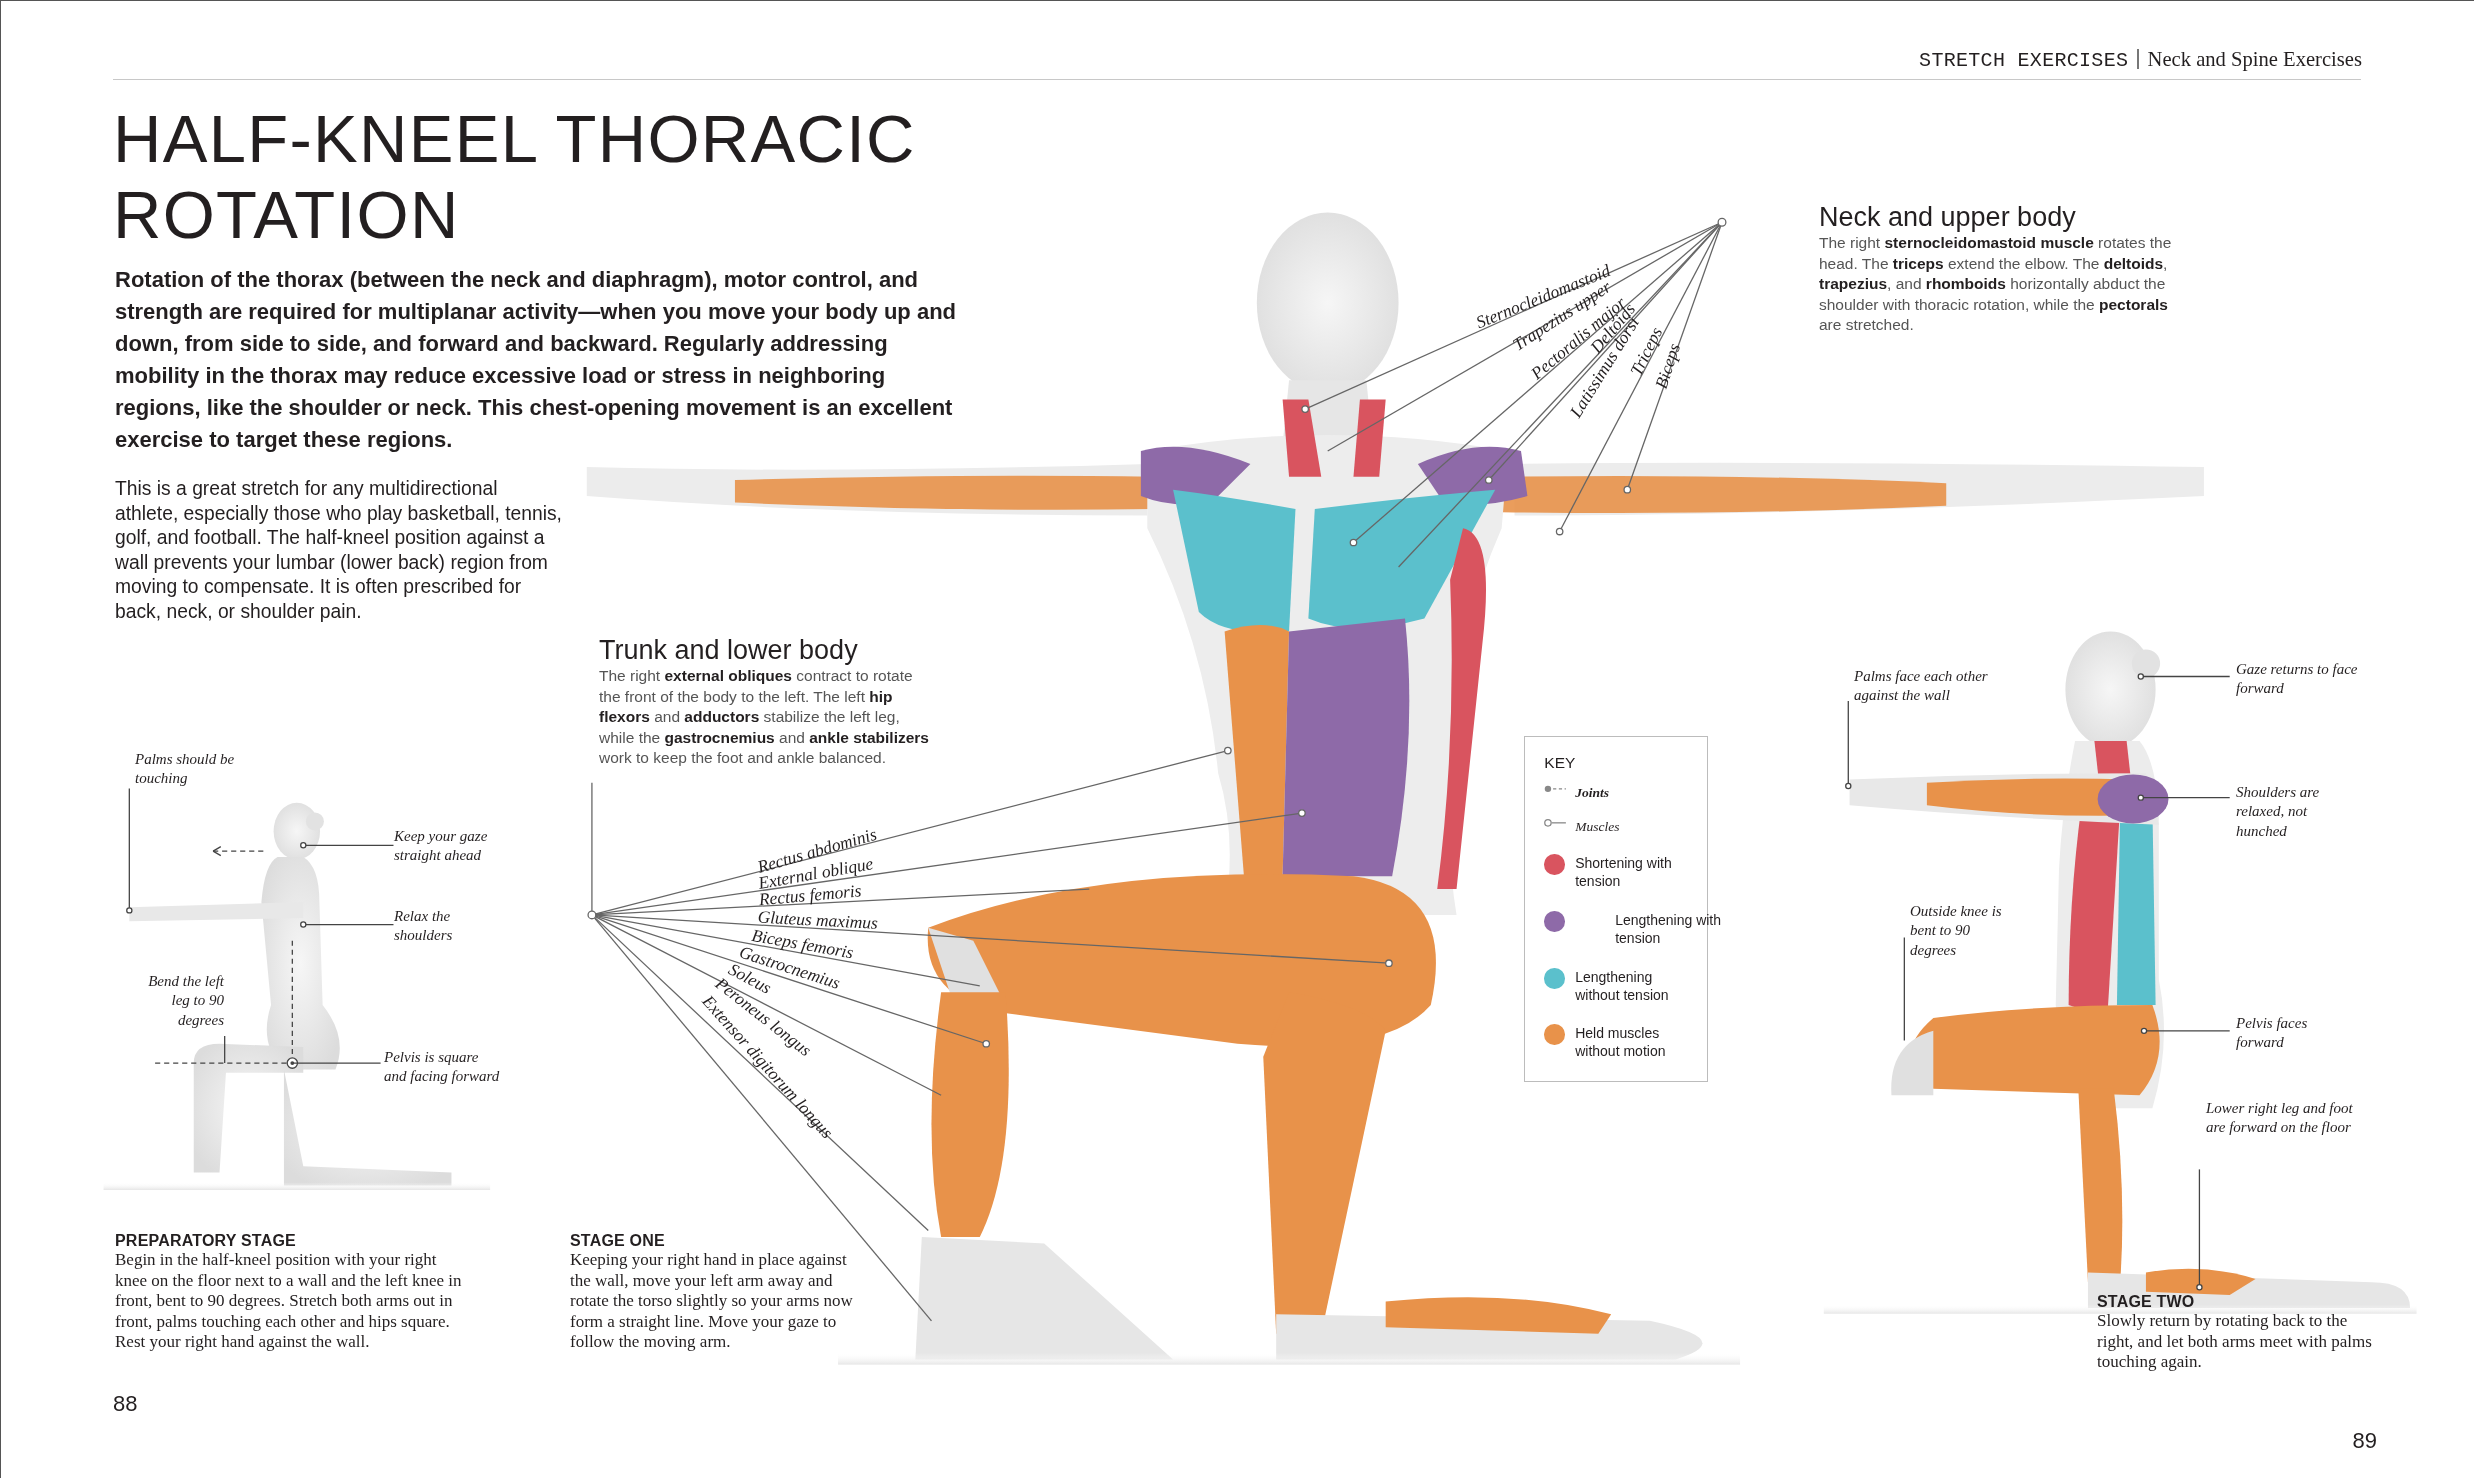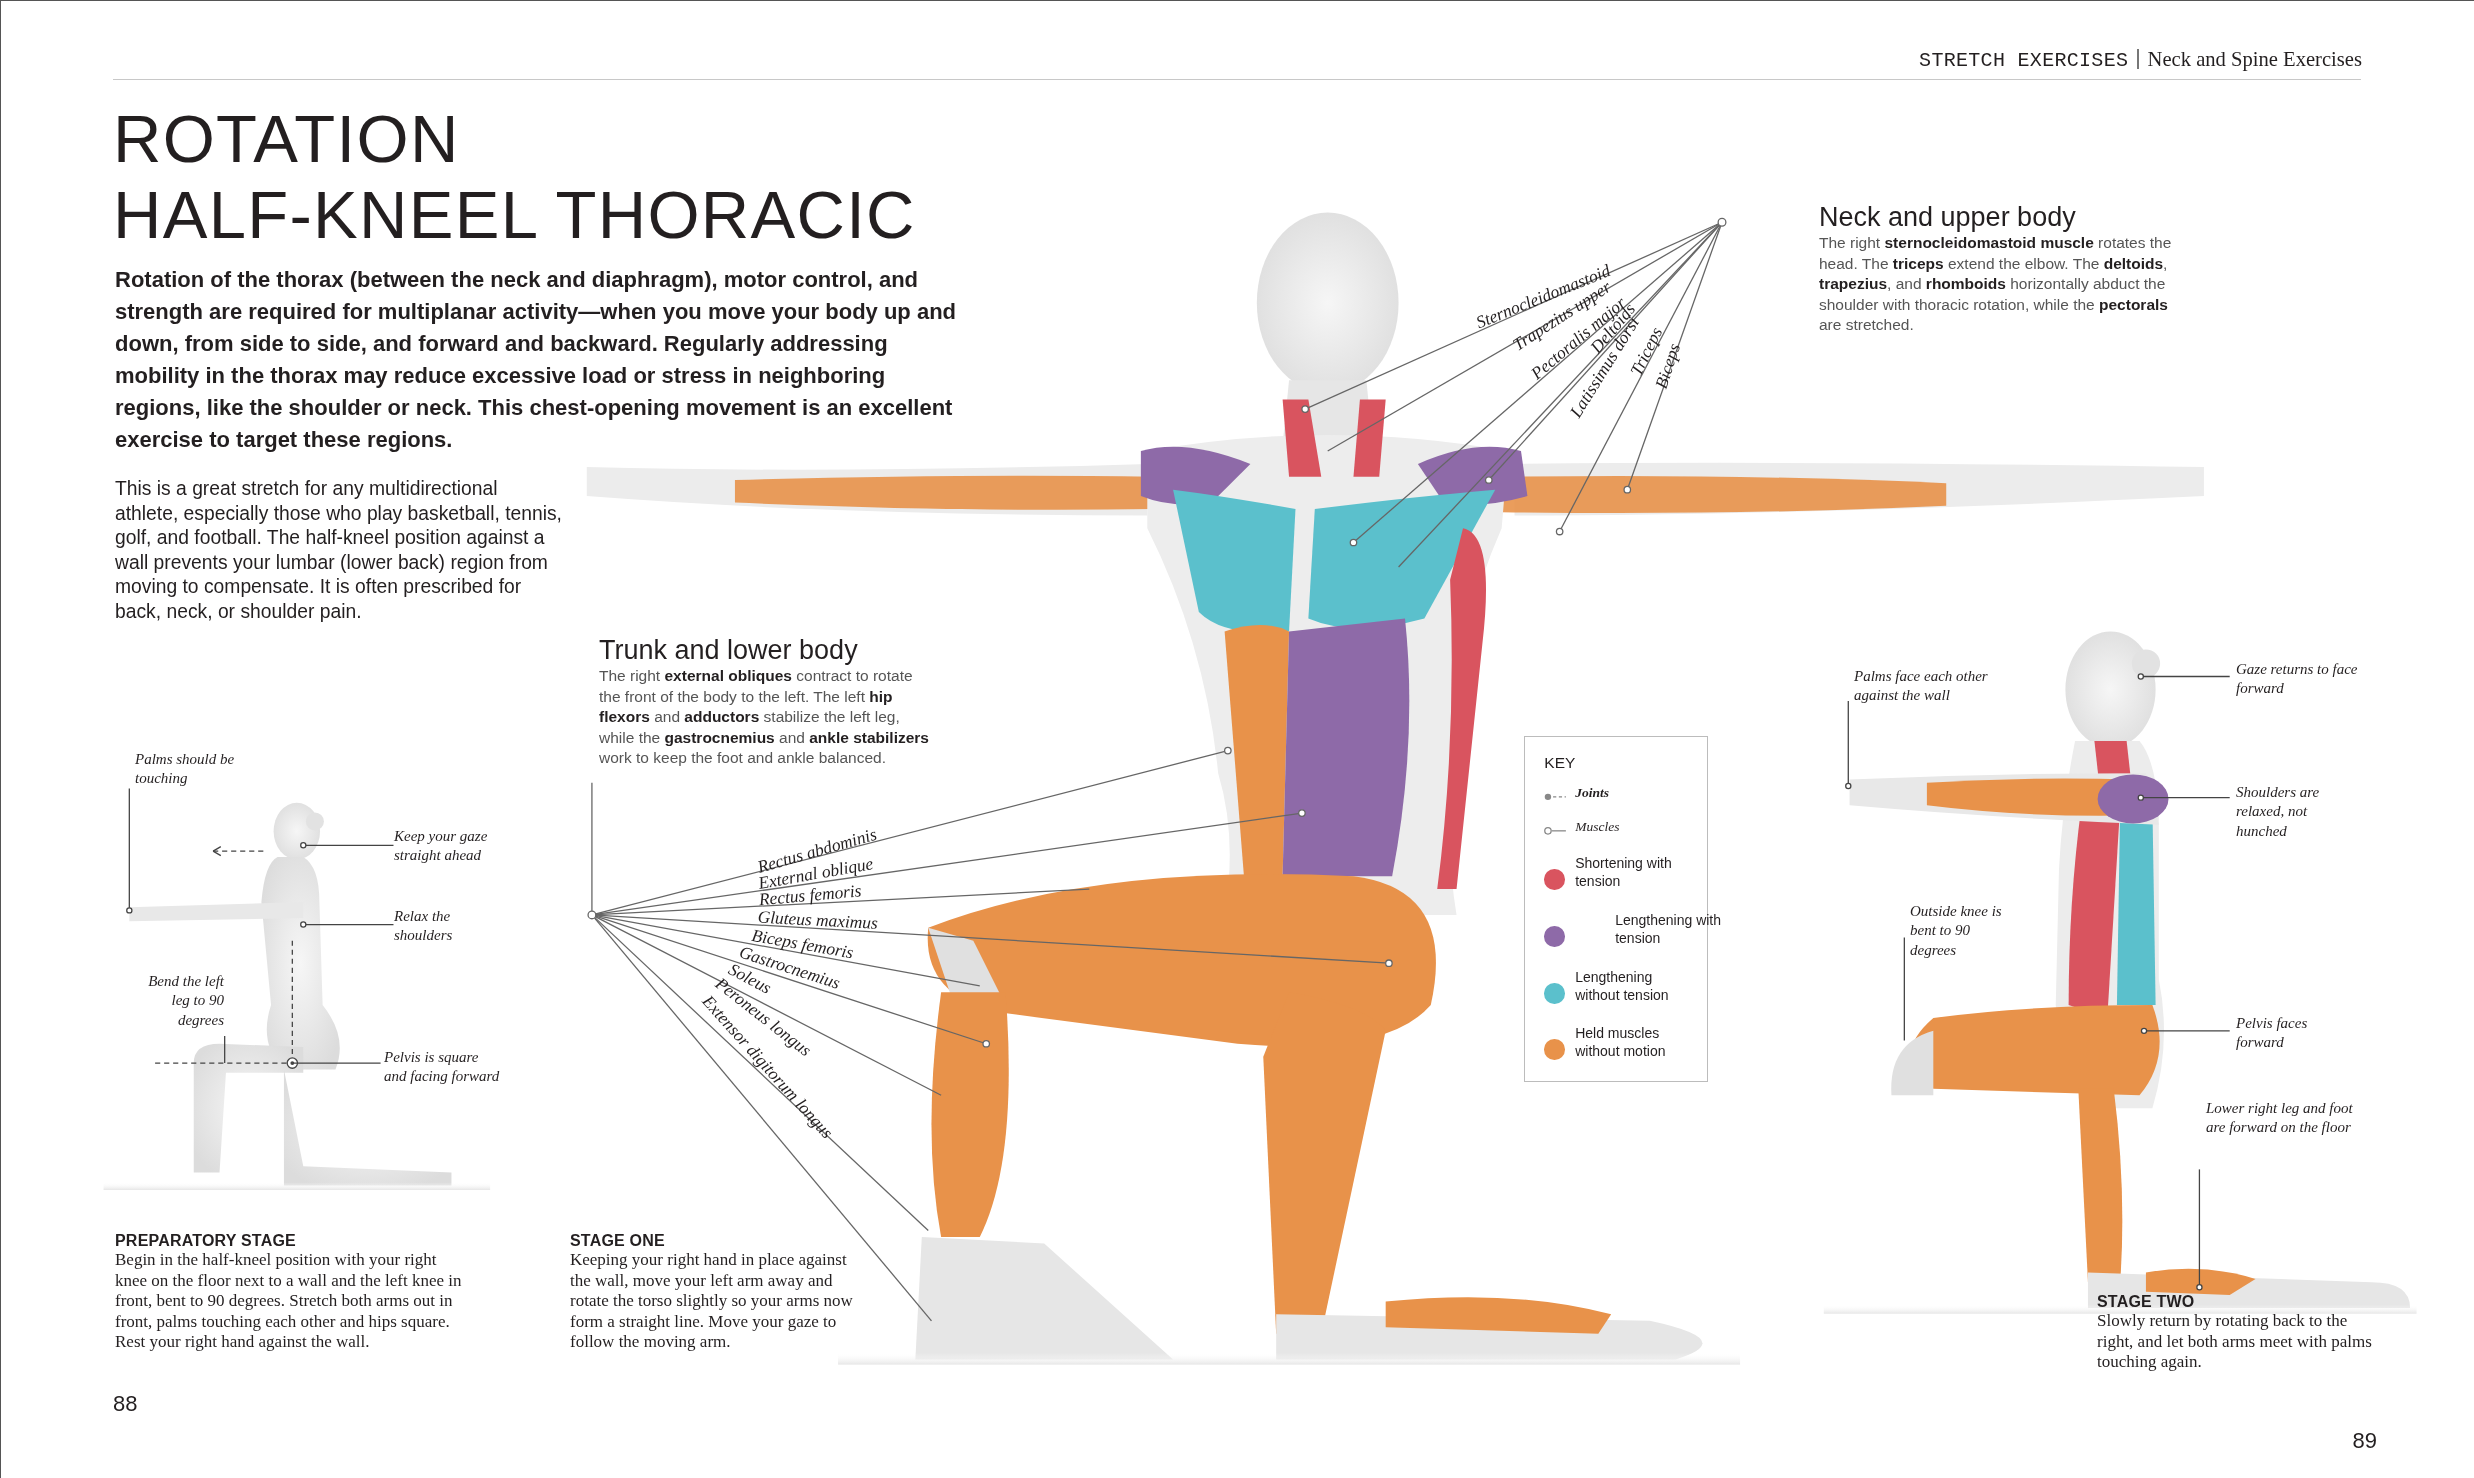--- a/index.html
+++ b/index.html
@@ -18,40 +18,40 @@
   .para2 { left:115px; top:477px; width:451px; font-size:19.3px; line-height:24.5px; }
   .note { font-family:"Liberation Serif",serif; font-style:italic; font-size:15px; line-height:19.3px; color:#231f20; }
   .callout-title { font-size:27px; font-weight:400; }
   .callout-body { font-size:15.5px; line-height:20.6px; color:#555; }
   .callout-body b { color:#231f20; }
   .stage-h { font-family:"Liberation Sans",sans-serif; font-weight:bold; font-size:16px; letter-spacing:0.2px; }
   .stage-b { font-family:"Liberation Serif",serif; font-size:17px; line-height:20.6px; }
   .pagenum { font-family:"Liberation Sans",sans-serif; font-size:22px; }
   .key { left:1524px; top:736px; width:182px; height:344px; border:1.3px solid #bcbcbc; background:rgba(255,255,255,0.9); }
   .key-title { position:absolute; left:19.3px; top:17px; font-size:15.5px; }
-  .key-row { position:absolute; left:19.3px; display:flex; align-items:flex-end; }
+  .key-row { position:absolute; left:19.3px; display:flex; align-items:flex-start; }
   .key-dot { width:20.6px; height:20.6px; border-radius:50%; margin-right:10.3px; flex:none; }
   .key-label { font-size:14px; line-height:18px; }
   .key-line-label { font-family:"Liberation Serif",serif; font-style:italic; font-size:13.5px; margin-left:9px; }
   svg.figs { position:absolute; left:0; top:0; }
   .muscle-label { font-family:"Liberation Serif",serif; font-style:italic; font-size:27px; fill:#231f20; }
 </style>
 </head>
 <body>
 
 <div class="frame"></div>
 
 <div class="header-rule"></div>
 <div class="header">
   <span class="sec">STRETCH EXERCISES</span><span class="sep"></span><span class="sub">Neck and Spine Exercises</span>
 </div>
 
 <div class="abs title sans">
+  <div>HALF-KNEEL THORACIC</div>
   <div>ROTATION</div>
-  <div>HALF-KNEEL THORACIC</div>
 </div>
 
 <div class="abs intro sans">Rotation of the thorax (between the neck and diaphragm), motor control, and strength are required for multiplanar activity—when you move your body up and down, from side to side, and forward and backward. Regularly addressing mobility in the thorax may reduce excessive load or stress in neighboring regions, like the shoulder or neck. This chest-opening movement is an excellent exercise to target these regions.</div>
 <div class="abs para2 serif">This is a great stretch for any multidirectional athlete, especially those who play basketball, tennis, golf, and football. The half-kneel position against a wall prevents your lumbar (lower back) region from moving to compensate. It is often prescribed for back, neck, or shoulder pain.</div>
 
 <svg class="figs" width="2475" height="1478" viewBox="0 0 3840 2294">
   <defs>
     <radialGradient id="shade" cx="50%" cy="50%" r="60%">
       <stop offset="0%" stop-color="#f6f6f6"></stop>
       <stop offset="100%" stop-color="#dcdcdc"></stop>

